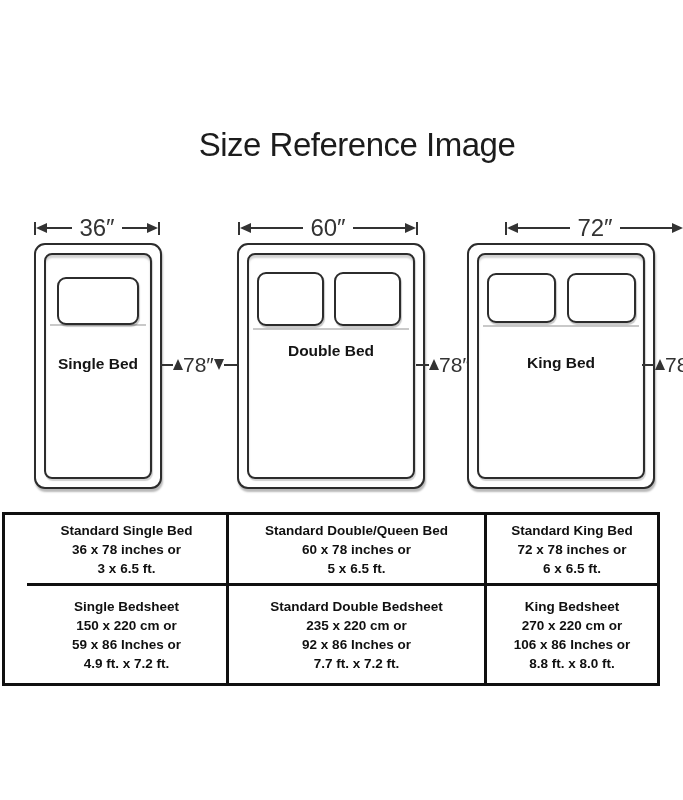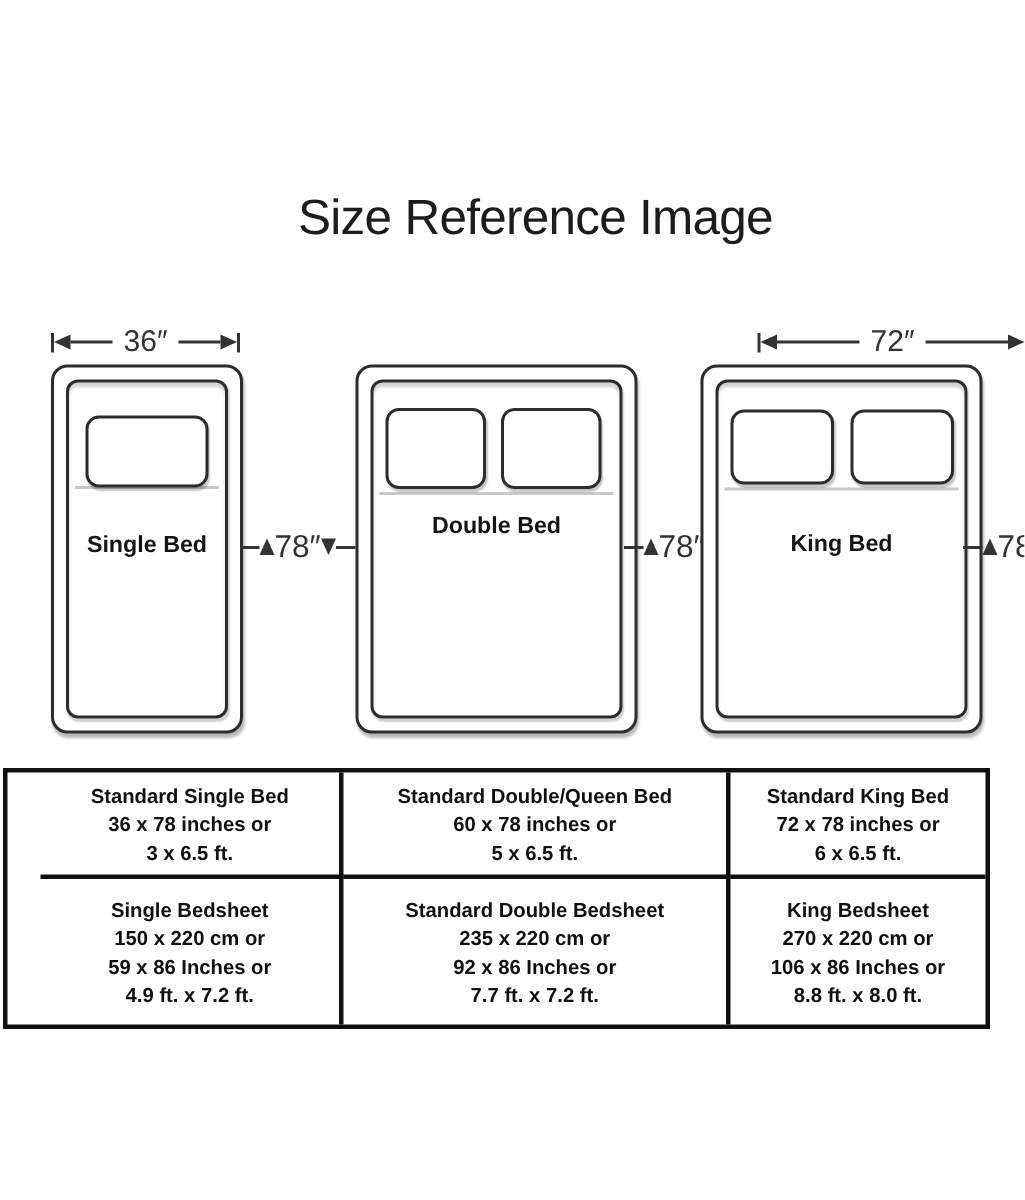--- a/index.html
+++ b/index.html
@@ -16,21 +16,21 @@
   .page-title{
     position:absolute;top:104px;left:0;width:650px;text-align:center;
     font-size:33px;letter-spacing:-0.5px;color:#1c1c1c;font-weight:500;margin-left:32px;
   }
   
   .dim-h{position:absolute;display:flex;align-items:center;height:24px;}
   .endbar{width:2px;height:13px;background:var(--ink);flex:0 0 auto;}
   .head-l{width:0;height:0;border-top:5px solid transparent;border-bottom:5px solid transparent;border-right:11px solid var(--ink);flex:0 0 auto;}
   .head-r{width:0;height:0;border-top:5px solid transparent;border-bottom:5px solid transparent;border-left:11px solid var(--ink);flex:0 0 auto;}
   .hline{flex:1 1 auto;height:2px;background:var(--ink);}
-  .dim-text{padding:0 7px;font-size:20px;color:var(--ink);line-height:1;white-space:nowrap;}
+  .dim-text{padding:0 7px;font-size:24px;color:var(--ink);line-height:1;white-space:nowrap;}
   .dim-v{position:absolute;display:flex;align-items:center;width:34px;}
   .vcap{width:13px;height:2px;background:var(--ink);flex:0 0 auto;}
   .vhead-up{width:0;height:0;border-left:5px solid transparent;border-right:5px solid transparent;border-bottom:11px solid var(--ink);flex:0 0 auto;}
   .vhead-down{width:0;height:0;border-left:5px solid transparent;border-right:5px solid transparent;border-top:11px solid var(--ink);flex:0 0 auto;}
   .vline{flex:1 1 auto;width:2px;background:var(--ink);}
   .dim-text-v{font-size:21px;color:var(--ink);line-height:1;padding:3px 0;white-space:nowrap;}
   
   .bed{position:absolute;border:2px solid var(--bed-line);border-radius:11px;background:#ffffff;
        box-shadow:1px 3px 2px rgba(0,0,0,0.28);}
   .mattress{position:absolute;inset:8px;border:2px solid var(--bed-line);border-radius:8px;
@@ -78,20 +78,29 @@
   <div class="dim-v" style="left:160px;top:246px;height:237px;">
     <span class="vcap"></span>
     <span class="vhead-up"></span>
     <span class="vline"></span>
     <span class="dim-text-v">78″</span>
     <span class="vline"></span>
     <span class="vhead-down"></span>
     <span class="vcap"></span>
   </div>
 
+  <div class="dim-h" style="left:238px;top:216px;width:180px;">
+    <span class="endbar"></span>
+    <span class="head-l"></span>
+    <span class="hline"></span>
+    <span class="dim-text">60″</span>
+    <span class="hline"></span>
+    <span class="head-r"></span>
+    <span class="endbar"></span>
+  </div>
 
   <div class="bed" style="left:237px;top:243px;width:184px;height:242px;">
     <div class="mattress"></div>
     <div class="pillow" style="left:18px;top:27px;width:63px;height:50px;"></div>
     <div class="pillow" style="left:95px;top:27px;width:63px;height:50px;"></div>
     <div class="sheet-line" style="top:83px;"></div>
     <div class="bed-label" style="top:97px;">Double Bed</div>
   </div>
 
   <div class="dim-v" style="left:416px;top:246px;height:237px;">

